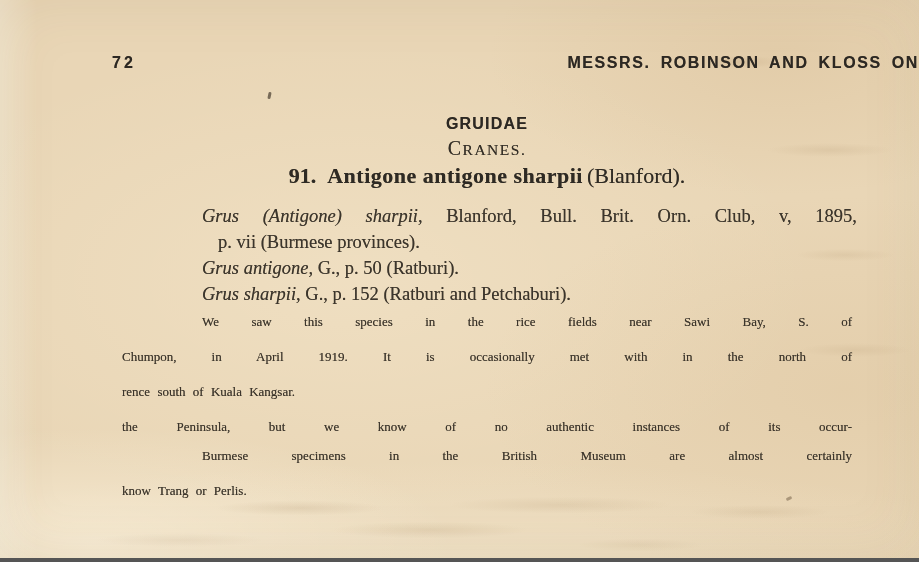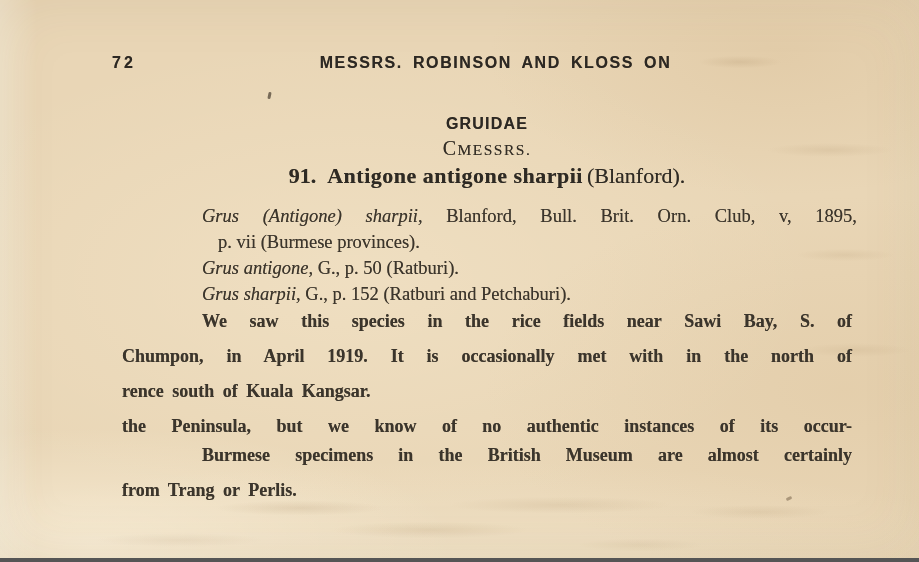--- a/index.html
+++ b/index.html
@@ -37,21 +37,21 @@
   .ink{ text-shadow:0 0 0.6px rgba(70,60,45,0.65); }
 
   
   .pagenum{
     position:absolute;left:112px;top:54px;
     font-family:"Liberation Sans","DejaVu Sans",sans-serif;
     font-weight:bold;font-size:16px;letter-spacing:3px;color:#2c2823;
   }
   .running{
     position:absolute;left:72px;top:54px;width:847px;
-    text-align:center;
+    text-align:right;
     font-family:"Liberation Sans","DejaVu Sans",sans-serif;
     font-weight:bold;font-size:16px;letter-spacing:1.6px;word-spacing:4px;color:#2c2823;
   }
 
   
   .col{position:absolute;left:122px;width:730px;}
 
   .family{
     top:115px;text-align:center;
     font-family:"Liberation Sans","DejaVu Sans",sans-serif;
@@ -68,21 +68,21 @@
 
   .synonymy{
     position:absolute;left:202px;top:203px;width:655px;
     font-size:18.5px;line-height:26px;color:#3b352c;
   }
   .syn-line{white-space:nowrap;}
   .syn-line.justline{white-space:normal;text-align:justify;text-align-last:justify;}
   .syn-line.cont{padding-left:16px;}
   .it{font-style:italic;}
 
-  .para{font-size:18px;line-height:35px;word-spacing:1.5px;font-weight:bold;}
+  .para{font-size:13px;line-height:35px;word-spacing:1.5px;}
   .p1{top:304px;}
   .p2{top:438px;}
   .bline{white-space:normal;}
   .bline.just{text-align:justify;text-align-last:justify;}
   .bline.indent{padding-left:80px;}
   .bline.lastline{text-align:left;word-spacing:4px;}
 
   
   .speck1{position:absolute;left:268px;top:92px;width:3px;height:7px;border-radius:2px;
           background:rgba(80,70,55,0.75);transform:rotate(12deg);}
@@ -94,21 +94,21 @@
 
 <div class="page">
 
   <div class="ghost"></div>
 
   <span class="pagenum ink">72</span>
   <div class="running ink">MESSRS. ROBINSON AND KLOSS ON</div>
 
   <div class="col family ink">GRUIDAE</div>
 
-  <div class="col cranes ink"><span class="cap">C</span><span class="rest">MESSRS.</span></div>
+  <div class="col cranes ink"><span class="cap">C</span><span class="rest">RANES.</span></div>
 
   <div class="col species ink"><span class="sp-num">91.</span><span class="sp-name">Antigone antigone sharpii</span><span class="sp-auth">(Blanford).</span></div>
 
   <div class="synonymy ink">
     <div class="syn-line justline">
       <span class="it">Grus (Antigone) sharpii,</span>
       <span>Blanford, Bull. Brit. Orn. Club, v, 1895,</span>
     </div>
     <div class="syn-line cont">p. vii (Burmese provinces).</div>
     <div class="syn-line">
@@ -123,19 +123,19 @@
 
   <div class="col para p1 ink">
     <div class="bline indent just">We saw this species in the rice fields near Sawi Bay, S. of</div>
     <div class="bline just">Chumpon, in April 1919.  It is occasionally met with in the north of</div>
     <div class="bline lastline">rence south of Kuala Kangsar.</div>
     <div class="bline just">the Peninsula, but we know of no authentic instances of its occur-</div>
   </div>
 
   <div class="col para p2 ink">
     <div class="bline indent just">Burmese specimens in the British Museum are almost certainly</div>
-    <div class="bline lastline">from Trang or Perlis.</div>
+    <div class="bline lastline">know Trang or Perlis.</div>
   </div>
 
   <div class="speck1"></div>
   <div class="speck2"></div>
 
 </div>
 
 </body></html>

